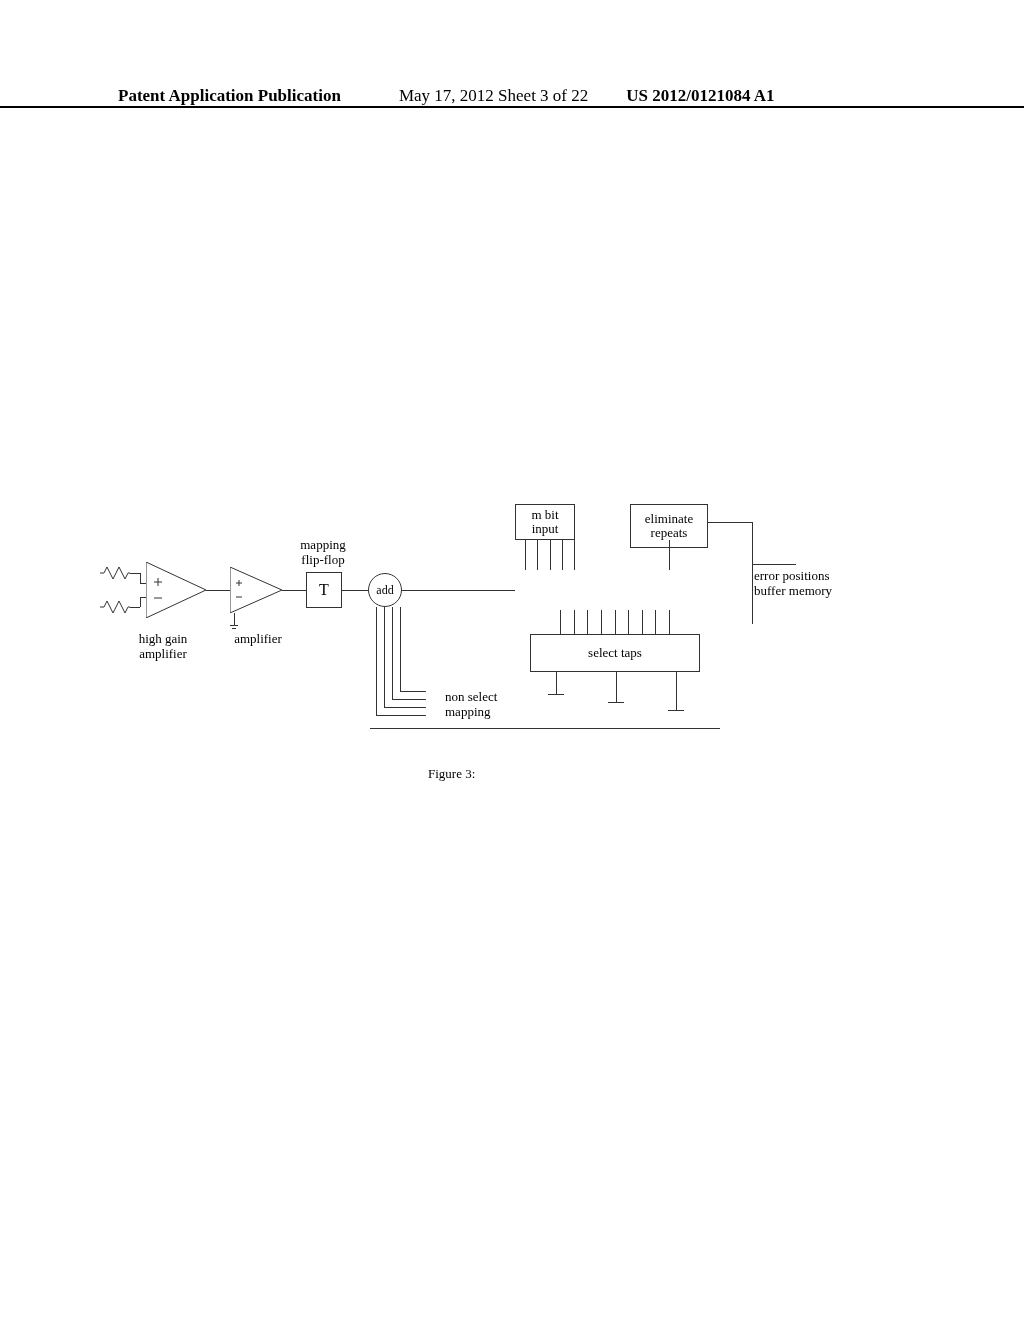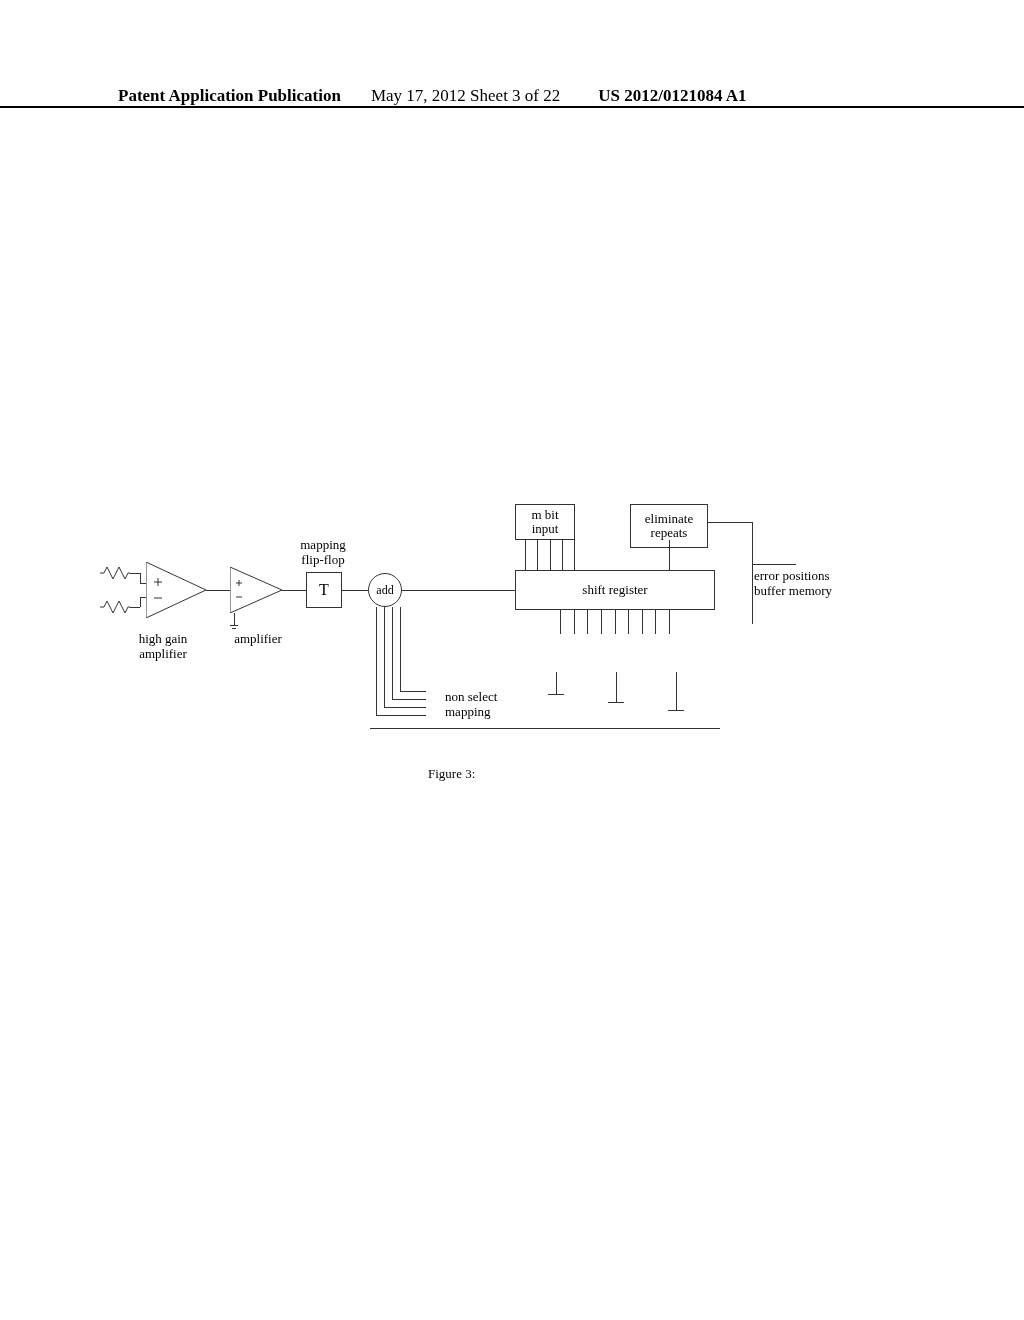--- a/index.html
+++ b/index.html
@@ -22,21 +22,21 @@
     align-items: flex-end;
     padding-bottom: 0;
   }
   .header .doc-type {
     font-weight: bold;
     font-size: 17px;
     margin-left: 118px;
   }
   .header .date {
     font-size: 17px;
-    margin-left: 30px;
+    margin-left: 58px;
   }
   .header .pub-num {
     font-weight: bold;
     font-size: 17px;
     margin-left: 38px;
   }
 
   
   .diagram {
     position: absolute;
@@ -181,36 +181,36 @@
       <div style="height:30px"></div>
       <div style="height:30px"></div>
   </div>
 
   <div class="box" style="left:630px;top:34px;width:78px;height:44px;white-space:pre-line;line-height:1.1">eliminate
 repeats</div>
 
   <div class="wire wire-h" style="left:708px;top:52px;width:44px"></div>
   <div class="wire wire-v" style="left:752px;top:52px;height:42px"></div>
 
-  <div class="box" style="left:515px;top:100px;width:200px;height:40px">shift register</div>
 
   <div class="wire wire-v" style="left:669px;top:70px;height:30px"></div>
 
   <div class="ticks" style="left:560px;top:140px;width:110px;height:24px">
     <div style="height:24px"></div>
       <div style="height:24px"></div>
       <div style="height:24px"></div>
       <div style="height:24px"></div>
       <div style="height:24px"></div>
       <div style="height:24px"></div>
       <div style="height:24px"></div>
       <div style="height:24px"></div>
       <div style="height:24px"></div>
   </div>
 
+  <div class="box" style="left:530px;top:164px;width:170px;height:38px">select taps</div>
 
   <div class="wire wire-v" style="left:752px;top:94px;height:60px"></div>
   <div class="wire wire-h" style="left:752px;top:94px;width:44px"></div>
   <div class="label" style="left:754px;top:99px;width:120px;text-align:left;white-space:pre-line">error positions
 buffer memory</div>
 
   <div class="label" style="left:445px;top:220px;width:80px;text-align:left;white-space:pre-line">non select
 mapping</div>
 
   <div class="wire wire-h" style="left:370px;top:258px;width:350px"></div>

